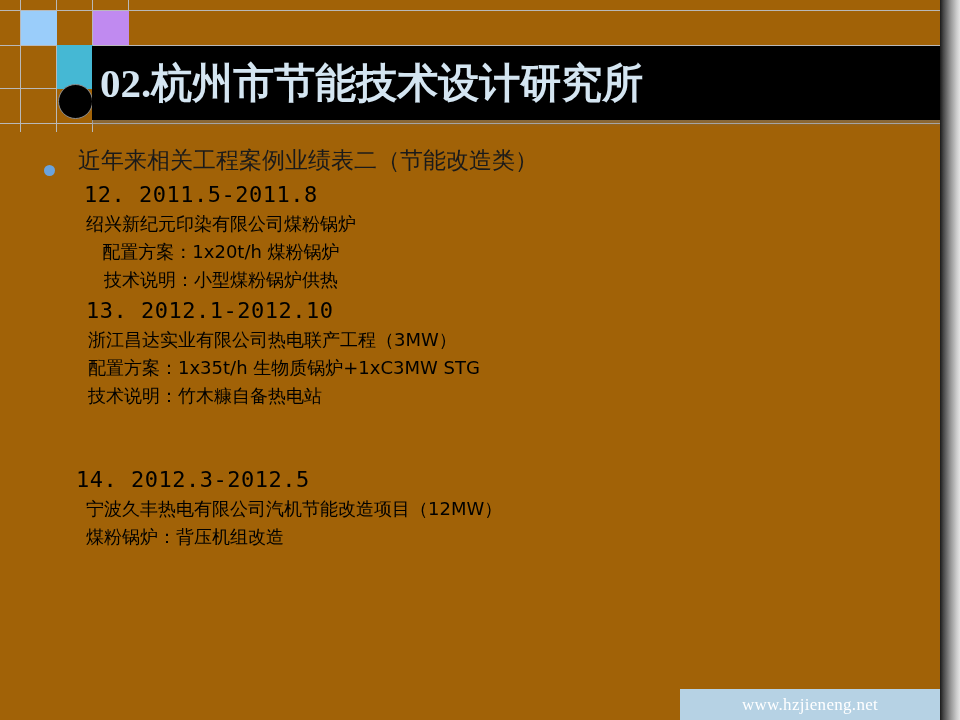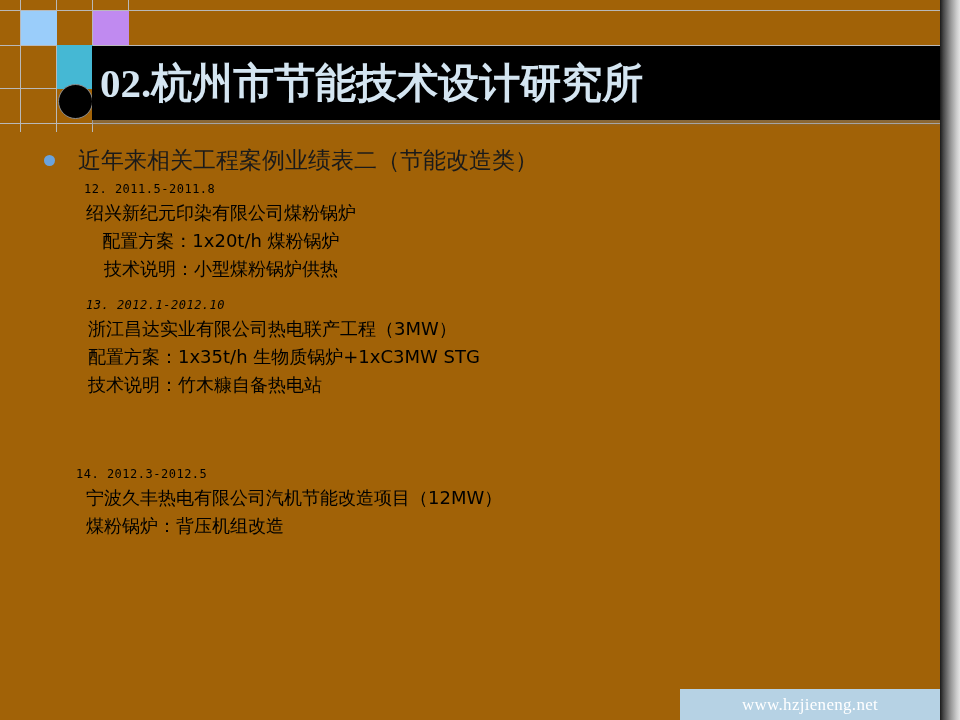--- a/index.html
+++ b/index.html
@@ -88,21 +88,21 @@
   
   #body-area {
     position: absolute;
     left: 0; top: 140px;
     width: 940px;
   }
   #bullet-row {
     position: absolute;
     left: 44px; top: 5px;
     display: flex;
-    align-items: center;
+    align-items: flex-end;
   }
   #bullet-dot {
     width: 11px; height: 11px;
     border-radius: 50%;
     background: #6ba3dd;
     margin-right: 23px;
     flex: none;
   }
   #bullet-text {
     font-family: "Liberation Serif", "DejaVu Serif", serif;
@@ -111,36 +111,36 @@
     white-space: nowrap;
   }
 
   .entry {
     position: absolute;
     font-family: "DejaVu Sans", sans-serif;
     color: #000000;
   }
   .entry-head {
     font-family: "DejaVu Sans Mono", monospace;
-    font-size: 12px;
+    font-size: 22px;
     letter-spacing: 0.5px;
     white-space: nowrap;
     margin-bottom: 3px;
   }
   .entry-line {
     font-size: 18px;
     white-space: nowrap;
     line-height: 28px;
   }
   #entry-12 { left: 84px; top: 42px; }
   #entry-12 .entry-line:nth-of-type(1),
   #entry-12 .entry-line { padding-left: 2px; text-align: center; }
 
   #entry-13 { left: 84px; top: 158px; }
-  #entry-13 .entry-head { padding-left: 2px; font-style: italic; }
+  #entry-13 .entry-head { padding-left: 2px; }
   #entry-13 .entry-line { padding-left: 4px; }
 
   #entry-14 { left: 76px; top: 295px; }
   #entry-14 .entry-head { padding-left: 0px; margin-top: 32px; }
   #entry-14 .entry-line { padding-left: 10px; }
 
   
   #footer-bar {
     position: absolute;
     left: 680px; top: 689px;

